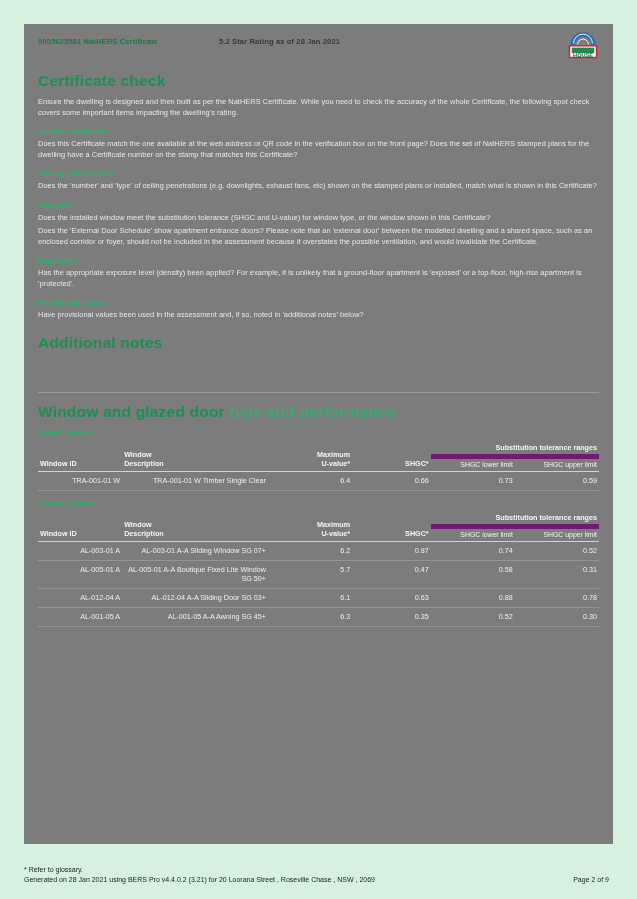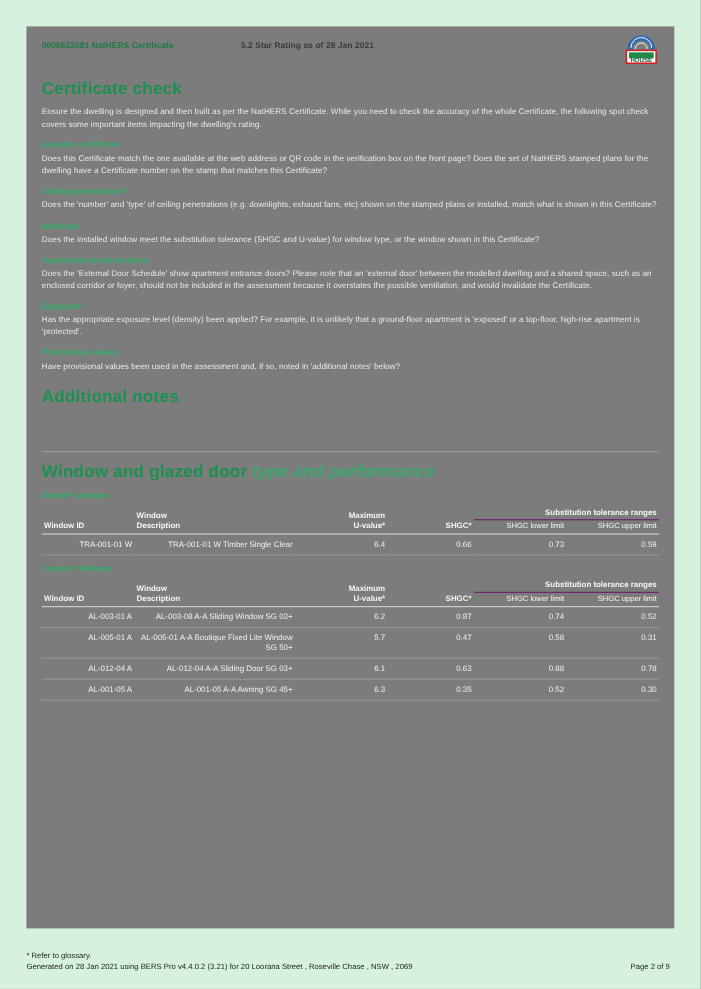--- a/index.html
+++ b/index.html
@@ -49,34 +49,34 @@
   p.txt{
     font-size:7.4px;color:#e9e9e9;line-height:1.5;
     margin:0 0 2px 0;letter-spacing:.05px;
   }
   p.intro{margin-bottom:6px;}
   .rule{
     height:1px;background:#9a9a9a;margin:8px 0 4px 0;border:0;
   }
   
   h3.tsub{
-    font-size:7.4px;font-weight:bold;color:#2bb36a;
+    font-size:7.4px;font-weight:normal;color:#2bb36a;
     margin:7px 0 3px 0;
   }
   table{
     width:100%;border-collapse:collapse;
     font-size:7.2px;color:#f0f0f0;
   }
   thead th{
     font-weight:bold;text-align:right;vertical-align:bottom;
     padding:3px 2px;color:#f5f5f5;
   }
   thead th.lf{text-align:left;padding-left:2px;}
   th.grp{
-    border-bottom:1px solid #701a75;
+    border-bottom:5px solid #701a75;
     padding-bottom:2px;font-weight:bold;
   }
   th.sublbl{font-weight:normal;padding-top:2px;font-size:6.9px;}
   thead tr.r2 th{vertical-align:top;}
   .hdrrule{
     border-bottom:1px solid #d2d2d2;
   }
   tbody td{
     padding:4px 2px;text-align:right;vertical-align:top;
     border-bottom:1px solid #949494;
@@ -122,21 +122,20 @@
 
     <h2 class="sub">Genuine certificate</h2>
     <p class="txt">Does this Certificate match the one available at the web address or QR code in the verification box on the front page? Does the set of NatHERS stamped plans for the dwelling have a Certificate number on the stamp that matches this Certificate?</p>
 
     <h2 class="sub">Ceiling penetrations*</h2>
     <p class="txt">Does the 'number' and 'type' of ceiling penetrations (e.g. downlights, exhaust fans, etc) shown on the stamped plans or installed, match what is shown in this Certificate?</p>
 
     <h2 class="sub">Windows</h2>
     <p class="txt">Does the installed window meet the substitution tolerance (SHGC and U-value) for window type, or the window shown in this Certificate?</p>
 
-    <h2 class="sub">Apartment entrance doors</h2>
     <p class="txt">Does the 'External Door Schedule' show apartment entrance doors? Please note that an 'external door' between the modelled dwelling and a shared space, such as an enclosed corridor or foyer, should not be included in the assessment because it overstates the possible ventilation, and would invalidate the Certificate.</p>
 
     <h2 class="sub">Exposure*</h2>
     <p class="txt">Has the appropriate exposure level (density) been applied? For example, it is unlikely that a ground-floor apartment is 'exposed' or a top-floor, high-rise apartment is 'protected'.</p>
 
     <h2 class="sub">Provisional values</h2>
     <p class="txt">Have provisional values been used in the assessment and, if so, noted in 'additional notes' below?</p>
 
     <h1 class="sec" style="margin-top:14px;">Additional notes</h1>
     <p class="txt" style="min-height:26px;"></p>
@@ -217,21 +216,21 @@
           <th class="sublbl">SHGC lower limit</th>
           <th class="sublbl">SHGC upper limit</th>
         </tr>
         <tr>
             <td colspan="6" style="padding:0;border:0;height:1px;background:#d2d2d2;"></td>
           </tr>
       </thead>
       <tbody>
         <tr>
           <td class="lf">AL-003-01 A</td>
-          <td class="lf">AL-003-08 A-A Sliding Window SG 03+</td>
+          <td class="lf">AL-003-01 A-A Sliding Window SG 07+</td>
           <td>6.2</td>
           <td>0.87</td>
           <td>0.74</td>
           <td>0.52</td>
         </tr>
         <tr>
           <td class="lf">AL-005-01 A</td>
           <td class="lf">AL-005-01 A-A Boutique Fixed Lite Window SG 50+</td>
           <td>5.7</td>
           <td>0.47</td>

